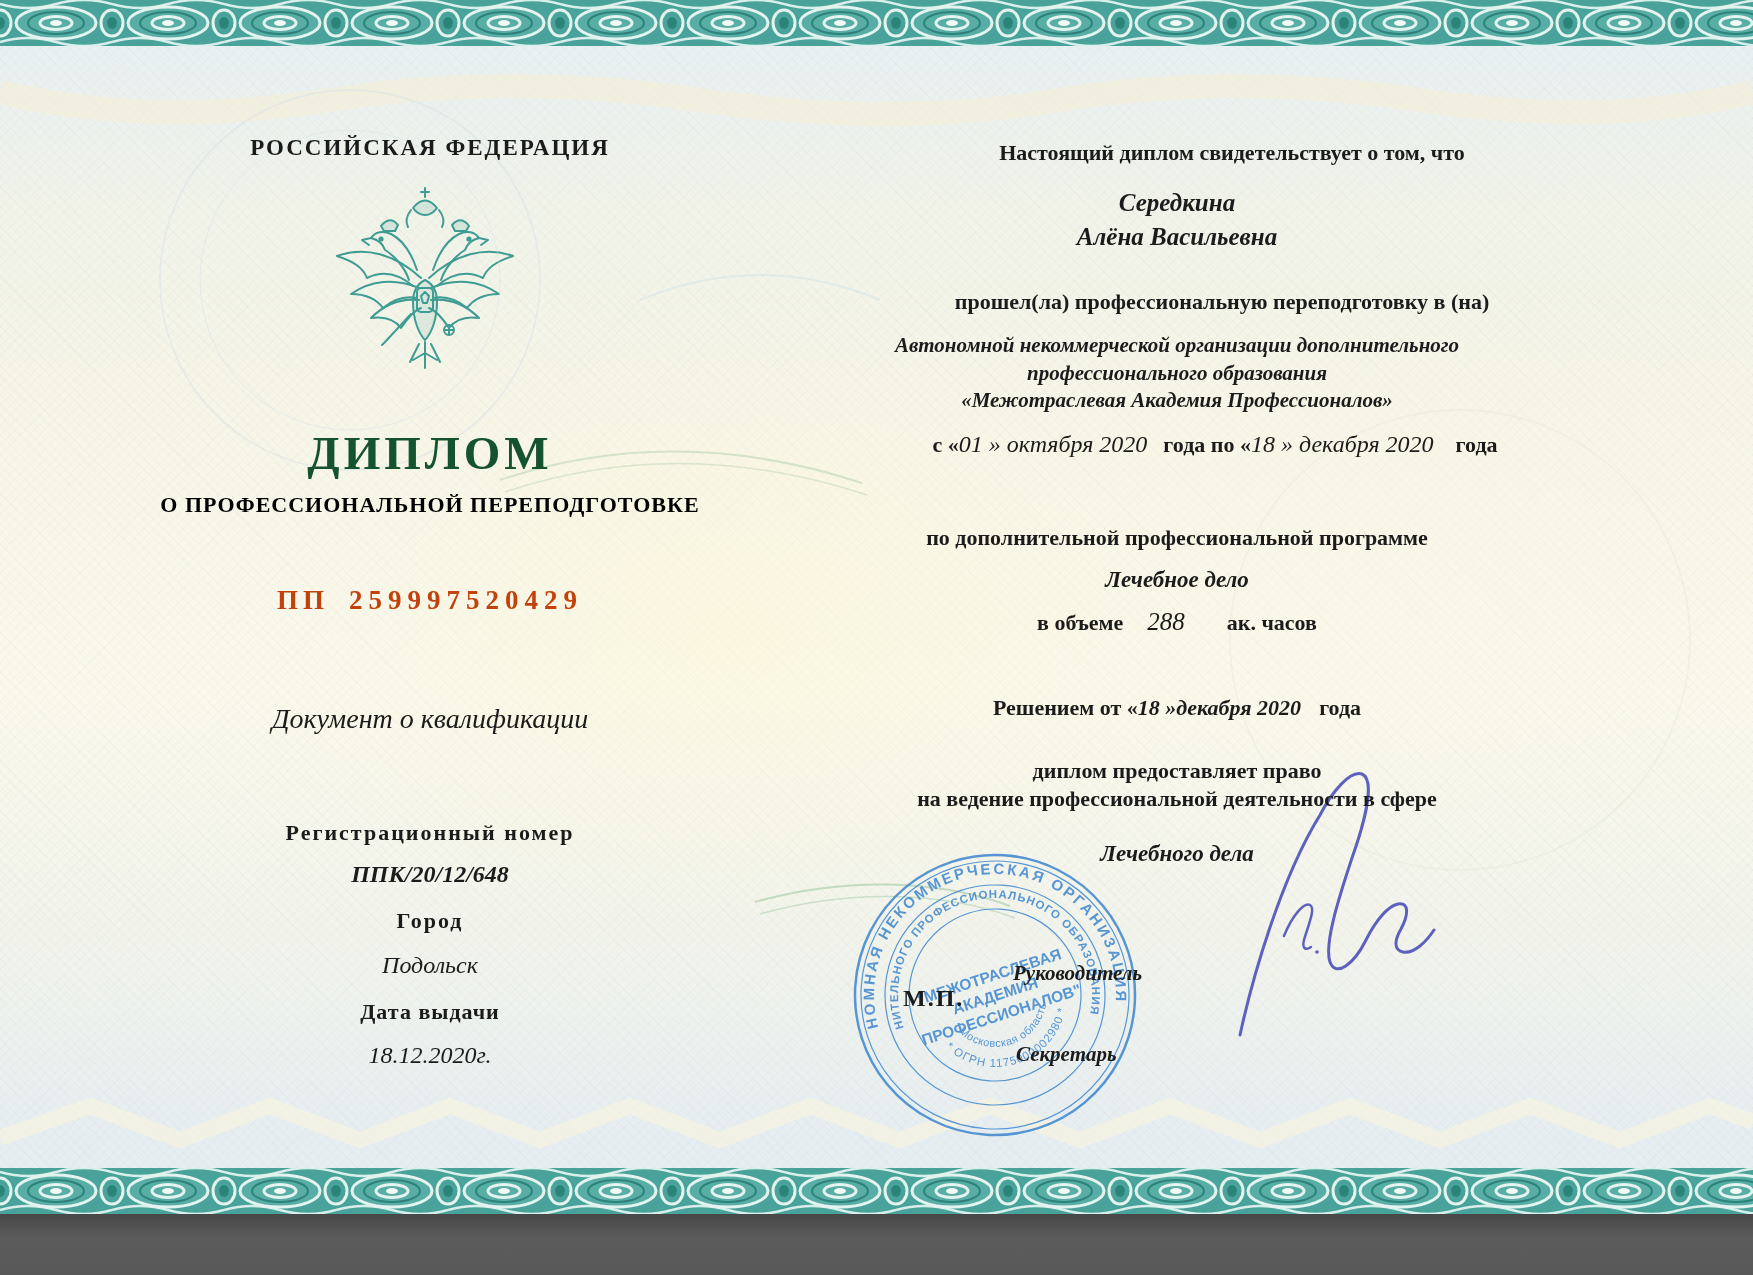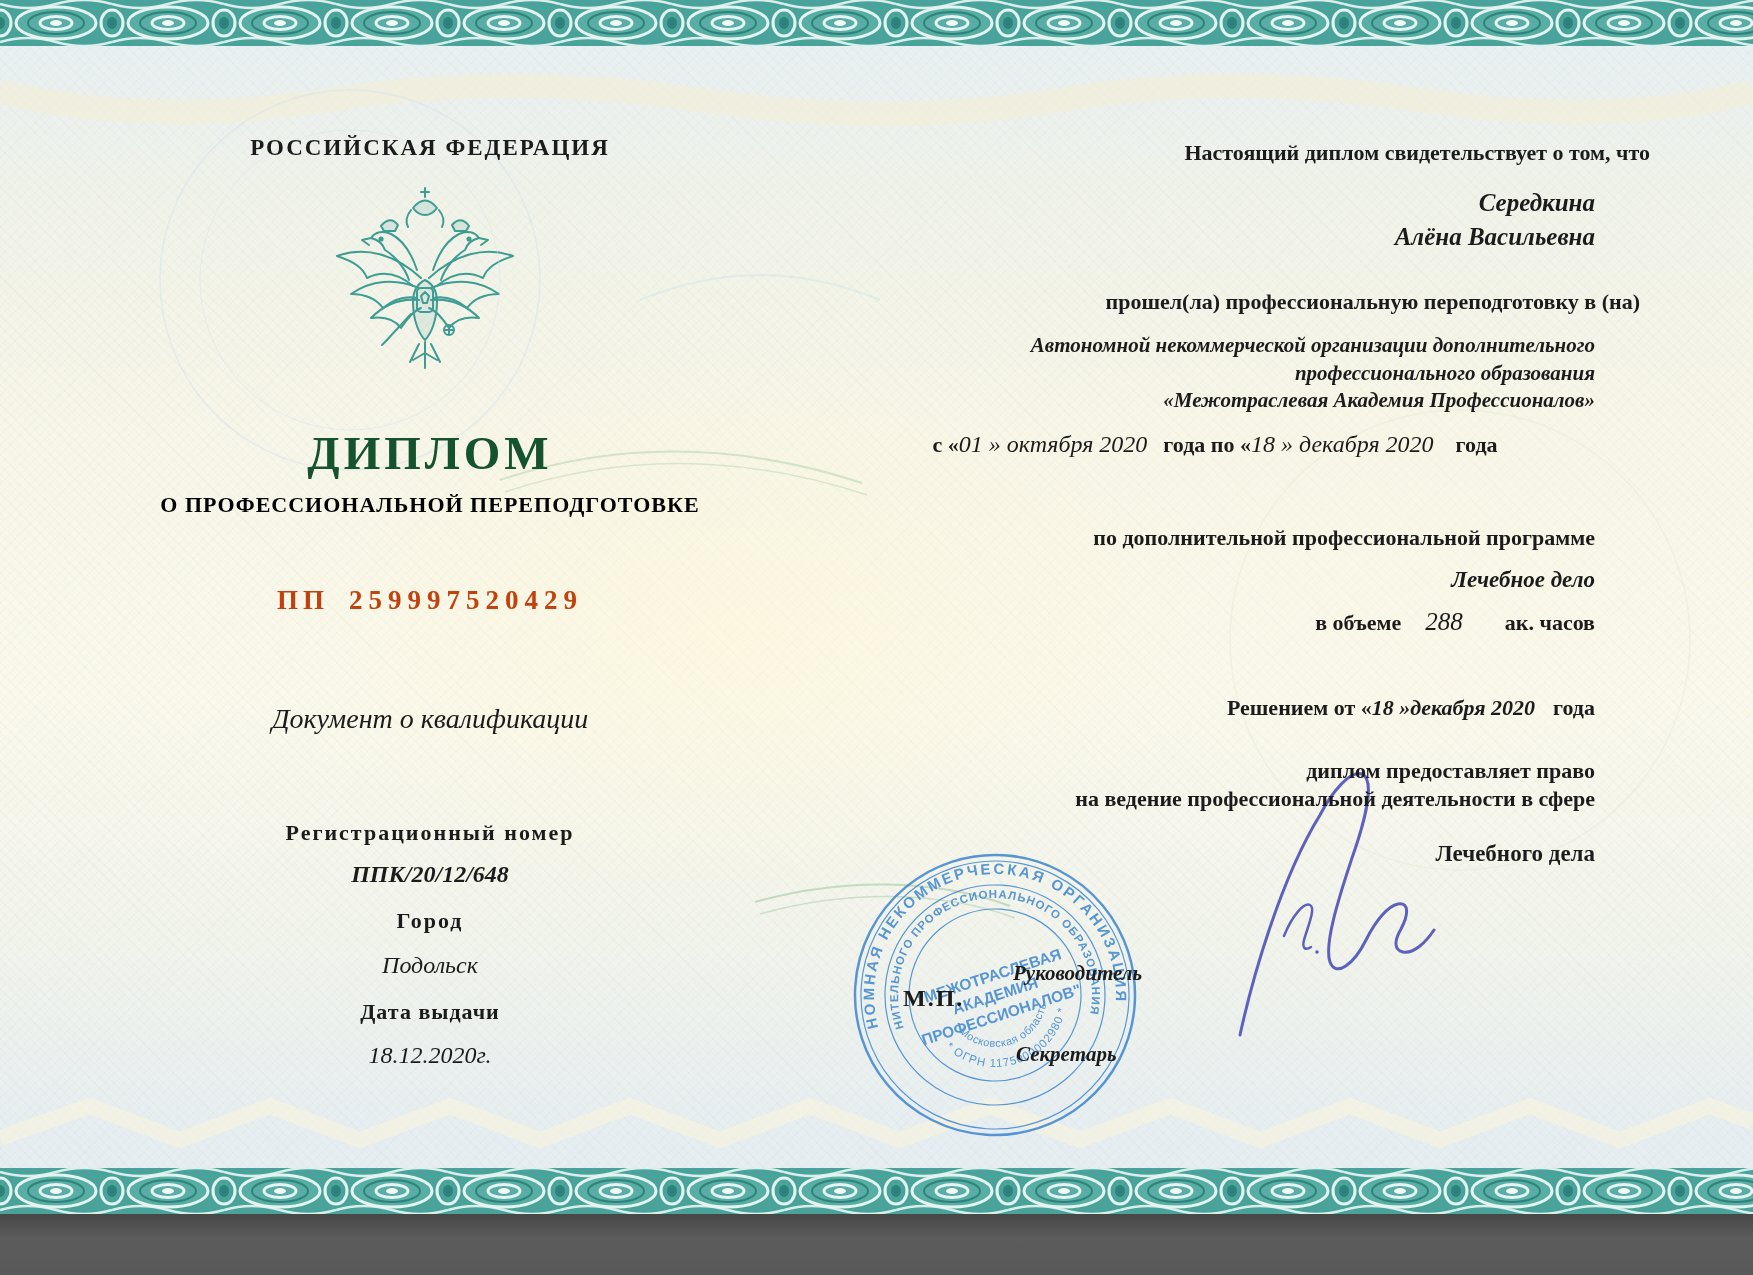--- a/index.html
+++ b/index.html
@@ -21,21 +21,21 @@
   
   .band{position:absolute;left:0;width:1753px;height:46px;display:block;}
   .band-top{top:0;}
   .band-bottom{top:1168px;}
   .scan-strip{position:absolute;left:0;top:1214px;width:1753px;height:61px;
     background:linear-gradient(180deg,#474747,#5c5c5c 40%,#585858);}
 
   
   .t{position:absolute;color:#1b1b1b;line-height:1.25;}
   .lc{left:150px;width:560px;text-align:center;}
-  .rc{left:935px;width:660px;text-align:right;}
+  .rc{left:847px;width:660px;text-align:center;}
 
   
   #country{top:134px;font-size:23px;font-weight:bold;letter-spacing:2px;}
   #emblem{position:absolute;left:327px;top:184px;}
   #title{top:424px;font-size:47px;font-weight:bold;letter-spacing:4px;color:#14532d;}
   #subtitle{top:491px;font-size:22px;font-weight:bold;letter-spacing:1px;color:#000000;}
   #serial{top:584px;font-size:27px;font-weight:bold;color:#c2410c;}
   #serial .series{letter-spacing:5px;}
   #serial .num{margin-left:20px;letter-spacing:6px;}
   #qualdoc{top:701px;font-size:28px;font-style:italic;}
@@ -60,21 +60,21 @@
   #period .m2{margin-left:22px;}
   #programlabel{top:524px;font-size:22px;font-weight:bold;}
   #program{top:566px;font-size:23px;font-weight:bold;font-style:italic;}
   #volume{top:606px;font-size:22px;font-weight:bold;}
   #volume .hours{font-weight:normal;font-style:italic;font-size:25px;margin:0 42px 0 24px;}
   #decision{top:694px;font-size:22px;font-weight:bold;}
   #decision .dfill{font-style:italic;}
   #decision .m1{margin-left:18px;}
   #grants1{top:757px;font-size:22px;font-weight:bold;}
   #grants2{top:785px;font-size:22px;font-weight:bold;}
-  #field{top:840px;font-size:23px;font-weight:bold;}
+  #field{top:840px;font-size:23px;font-weight:bold;font-style:italic;}
   #head{position:absolute;left:1013px;top:960px;font-size:21px;font-weight:bold;font-style:italic;}
   #mp{position:absolute;left:903px;top:983px;font-size:24px;font-weight:bold;letter-spacing:2px;z-index:6;}
   #secretary{position:absolute;left:1016px;top:1041px;font-size:21px;font-weight:bold;font-style:italic;}
 
   .t{z-index:5;}
   #watermarks{position:absolute;left:0;top:0;z-index:1;}
   #stamp{position:absolute;left:845px;top:845px;z-index:3;transform:rotate(-18deg);opacity:.85;}
   #signature{position:absolute;left:1180px;top:740px;z-index:4;}
   .stamp-text{font-family:"Liberation Sans","DejaVu Sans",sans-serif;fill:#3d86cf;}
 </style>

